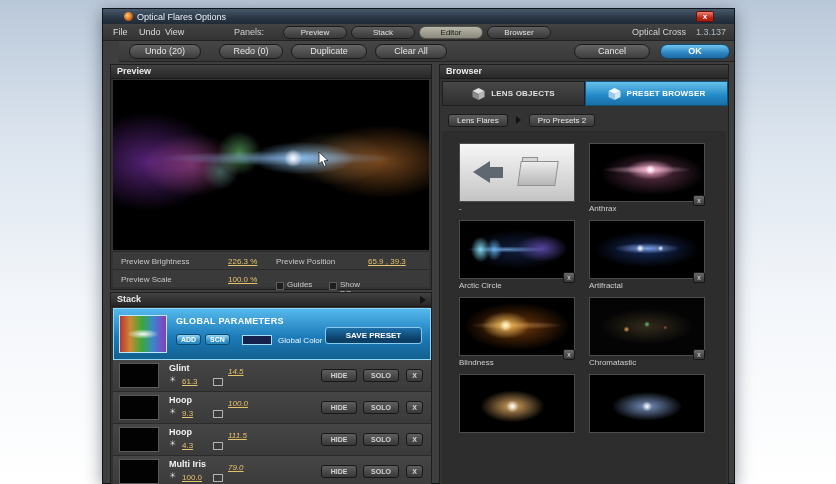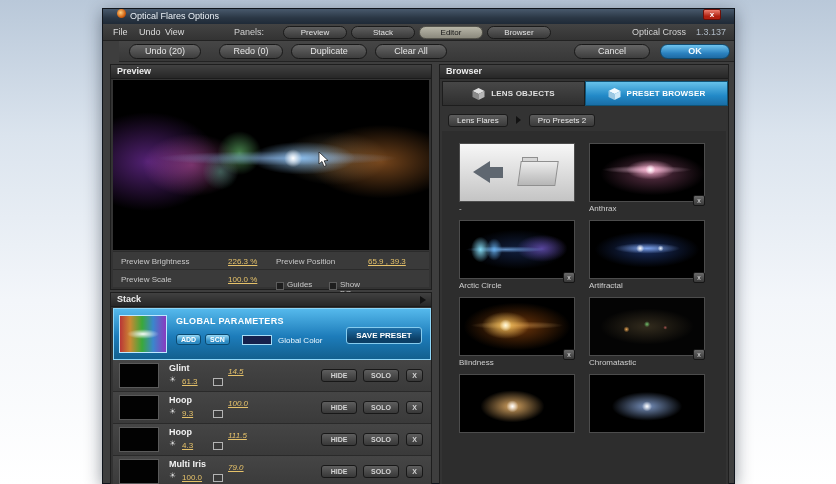--- a/index.html
+++ b/index.html
@@ -11,21 +11,21 @@
   }
   .window {
     position: absolute; left: 102px; top: 8px; width: 633px; height: 476px;
     background: #3e3e3e; border: 1px solid #10151c;
     box-shadow: 0 4px 16px rgba(10,20,35,.45);
   }
   
   .titlebar {
     position: absolute; left: 0; top: 0; right: 0; height: 15px;
     background: linear-gradient(#48596c, #2a3644 60%, #1f2a37);
-    display: flex; padding: 0 13px;
+    display: flex; align-items: center; padding: 0 20px;
   }
   .app-icon { width: 9px; height: 9px; margin: 0 4px 0 1px; border-radius: 50%;
     background: radial-gradient(circle at 40% 40%, #ffd080, #d06010 60%, #7a2600); }
   .title-text { color: #e9eff5; font-size: 9px; flex: 1; line-height: 14px; }
   .close-btn { width: 18px; height: 11px; border-radius: 2px; cursor: default;
     background: linear-gradient(#ee8070, #b02010 70%); border: 1px solid #6e0f07;
     color: #fff; font-size: 8px; line-height: 9px; text-align: center; font-weight: bold; }
   
   .menubar {
     position: absolute; left: 0; top: 15px; right: 0; height: 17px;
@@ -94,21 +94,21 @@
   .g-thumb { position: absolute; left: 5px; top: 6px; width: 48px; height: 38px; border: 1px solid #bfe8ff;
     background:
       radial-gradient(ellipse 20px 6px at 50% 50%, rgba(255,255,255,.95), rgba(255,255,255,0) 80%),
       linear-gradient(90deg, #b93636 0%, #cc8833 22%, #3aa83a 48%, #3a86cc 72%, #8a3ac0 100%); }
   .g-title { position: absolute; left: 62px; top: 7px; color: #fff; font-size: 9px; font-weight: bold; letter-spacing: .3px; }
   .g-pill { position: absolute; top: 25px; width: 25px; height: 11px; border-radius: 3px;
     background: linear-gradient(#95d8f6, #2e8cc4 70%); border: 1px solid #0c4a70;
     color: #fff; font-size: 7px; font-weight: bold; text-align: center; line-height: 9px; }
   .g-swatch { position: absolute; left: 128px; top: 26px; width: 30px; height: 10px; background: #16214c; border: 1px solid #a6dcf6; }
   .g-swatch-label { position: absolute; left: 164px; top: 27px; color: #eaf7ff; font-size: 8px; }
-  .g-save { position: absolute; right: 8px; top: 18px; width: 76px; height: 17px; border-radius: 3px;
+  .g-save { position: absolute; right: 8px; top: 18px; width: 97px; height: 17px; border-radius: 3px;
     background: linear-gradient(#1e6fa8, #0c3f66 75%); border: 1px solid #86ccee;
     color: #fff; font-size: 8px; font-weight: bold; text-align: center; line-height: 15px; }
   .stack-rows { position: absolute; left: 2px; top: 67px; width: 318px; bottom: 0; overflow: hidden; }
   .srow { position: relative; height: 32px; background: linear-gradient(#454545, #3a3a3a); border-bottom: 1px solid #2a2a2a; }
   .s-thumb { position: absolute; left: 6px; top: 3px; width: 40px; height: 25px; background: #020202; border: 1px solid #5a5a5a; }
   .s-name { position: absolute; left: 56px; top: 3px; color: #f2f2f2; font-size: 9px; font-weight: bold; }
   .s-bright-icon { position: absolute; left: 56px; top: 15px; color: #d6d6d6; font-size: 8px; }
   .s-bright-val { position: absolute; left: 69px; top: 17px; }
   .s-scale-icon { position: absolute; left: 100px; top: 18px; width: 10px; height: 8px; border: 1px solid #b4b4b4; background: #3a3a3a; }
   .s-scale-val { position: absolute; left: 115px; top: 7px; font-style: italic; }

